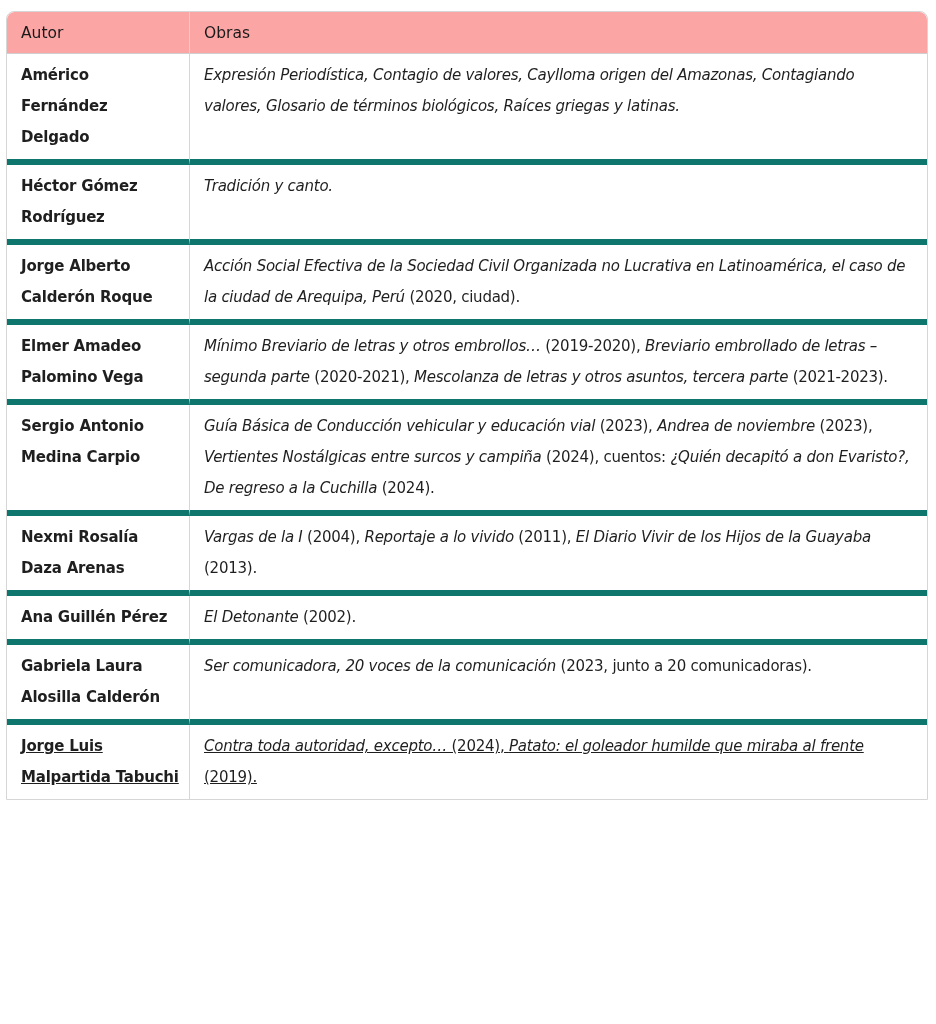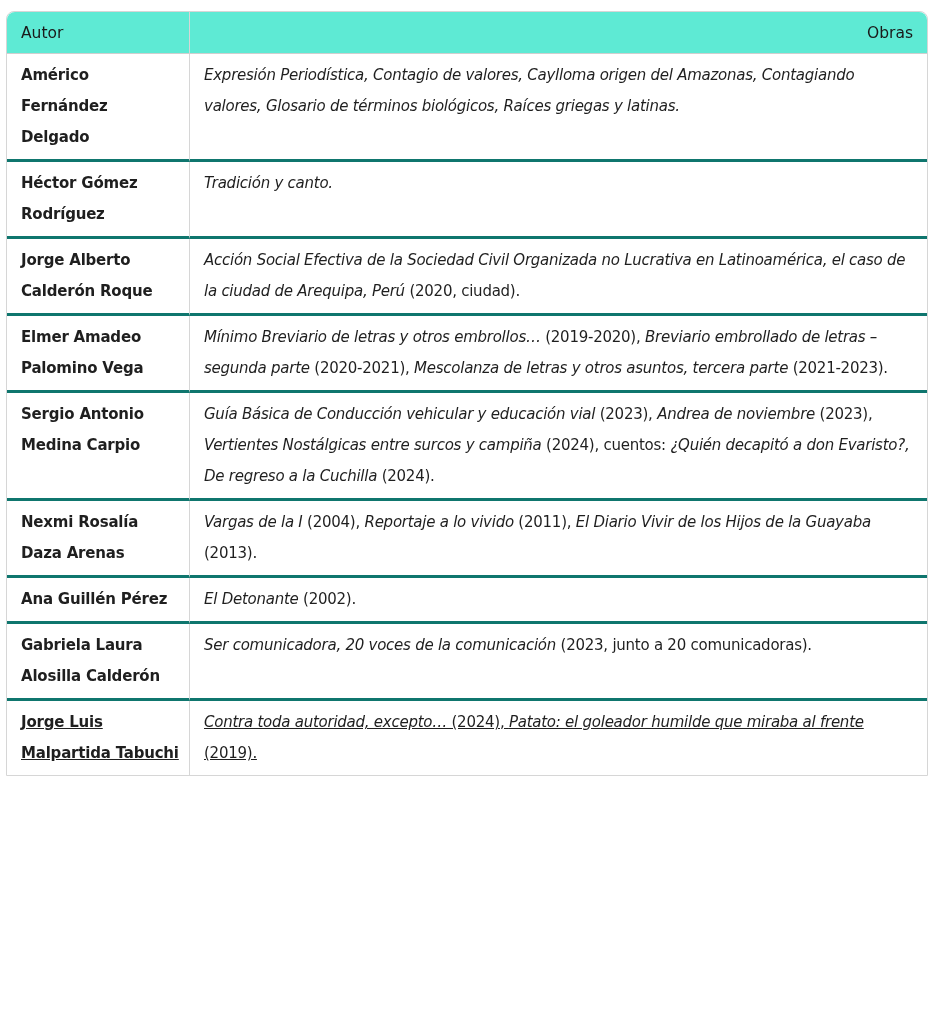--- a/index.html
+++ b/index.html
@@ -1,24 +1,24 @@
 <!DOCTYPE html>
 <html><head>
 <meta charset="utf-8">
 <style>
   html, body { margin: 0; padding: 0; background: #ffffff; }
   body { width: 936px; height: 1024px; overflow: hidden; font-family: "DejaVu Sans", "Liberation Sans", sans-serif; color: #1f1f1f; }
   .wrap { position: absolute; left: 6px; top: 11px; width: 920px; }
   table { width: 920px; border-collapse: separate; border-spacing: 0; border: 1px solid #d6d6d6; border-radius: 8px 8px 0 0; table-layout: fixed; }
   col.c1 { width: 183px; }
   col.c2 { width: 737px; }
-  th { background: #5eead4; text-align: left; font-weight: normal; font-size: 15.5px; padding: 0 14px; height: 41px; border-bottom: 1px solid #cfcfcf; color: #1a1a1a; }
+  th { background: #fca5a5; text-align: left; font-weight: normal; font-size: 15.5px; padding: 0 14px; height: 41px; border-bottom: 1px solid #cfcfcf; color: #1a1a1a; }
   th:first-child { border-right: 1px solid #d6d6d6; border-top-left-radius: 8px; }
-  th:last-child { border-top-right-radius: 8px; text-align: right; }
-  td { vertical-align: top; font-size: 15px; line-height: 31px; padding: 6px 14px 6px 14px; border-bottom: 3px solid #0f766e; }
+  th:last-child { border-top-right-radius: 8px; }
+  td { vertical-align: top; font-size: 15px; line-height: 31px; padding: 6px 14px 6px 14px; border-bottom: 6px solid #0f766e; }
   td.autor { font-weight: bold; border-right: 1px solid #d6d6d6; padding-right: 10px; letter-spacing: -0.2px; }
   td.obras { letter-spacing: -0.25px; }
   tr:last-child td { border-bottom: none; text-decoration: underline; }
   em { font-style: italic; }
 </style>
 </head>
 <body>
 
 <div class="wrap">
   <table>

